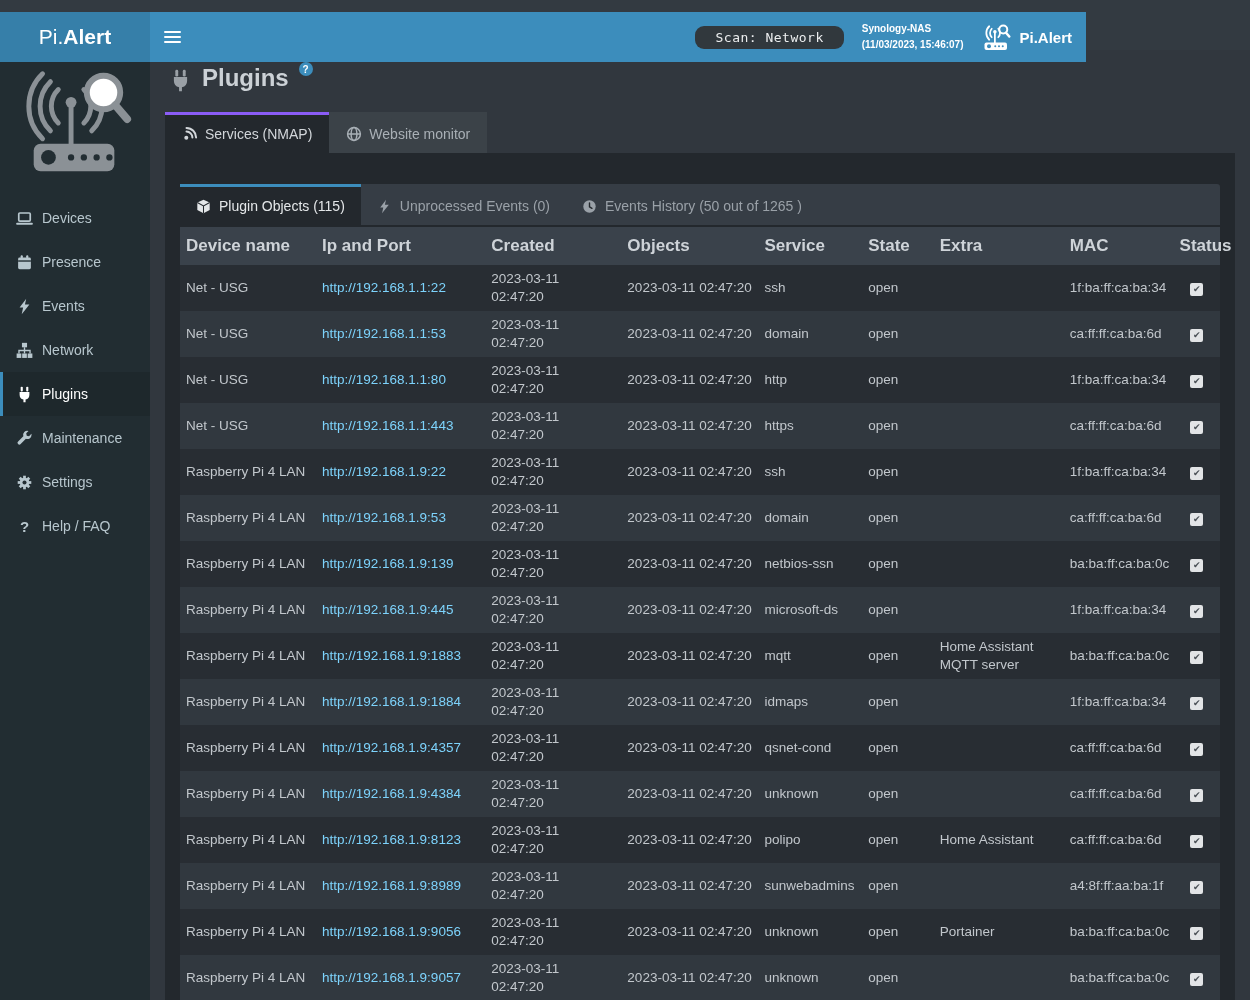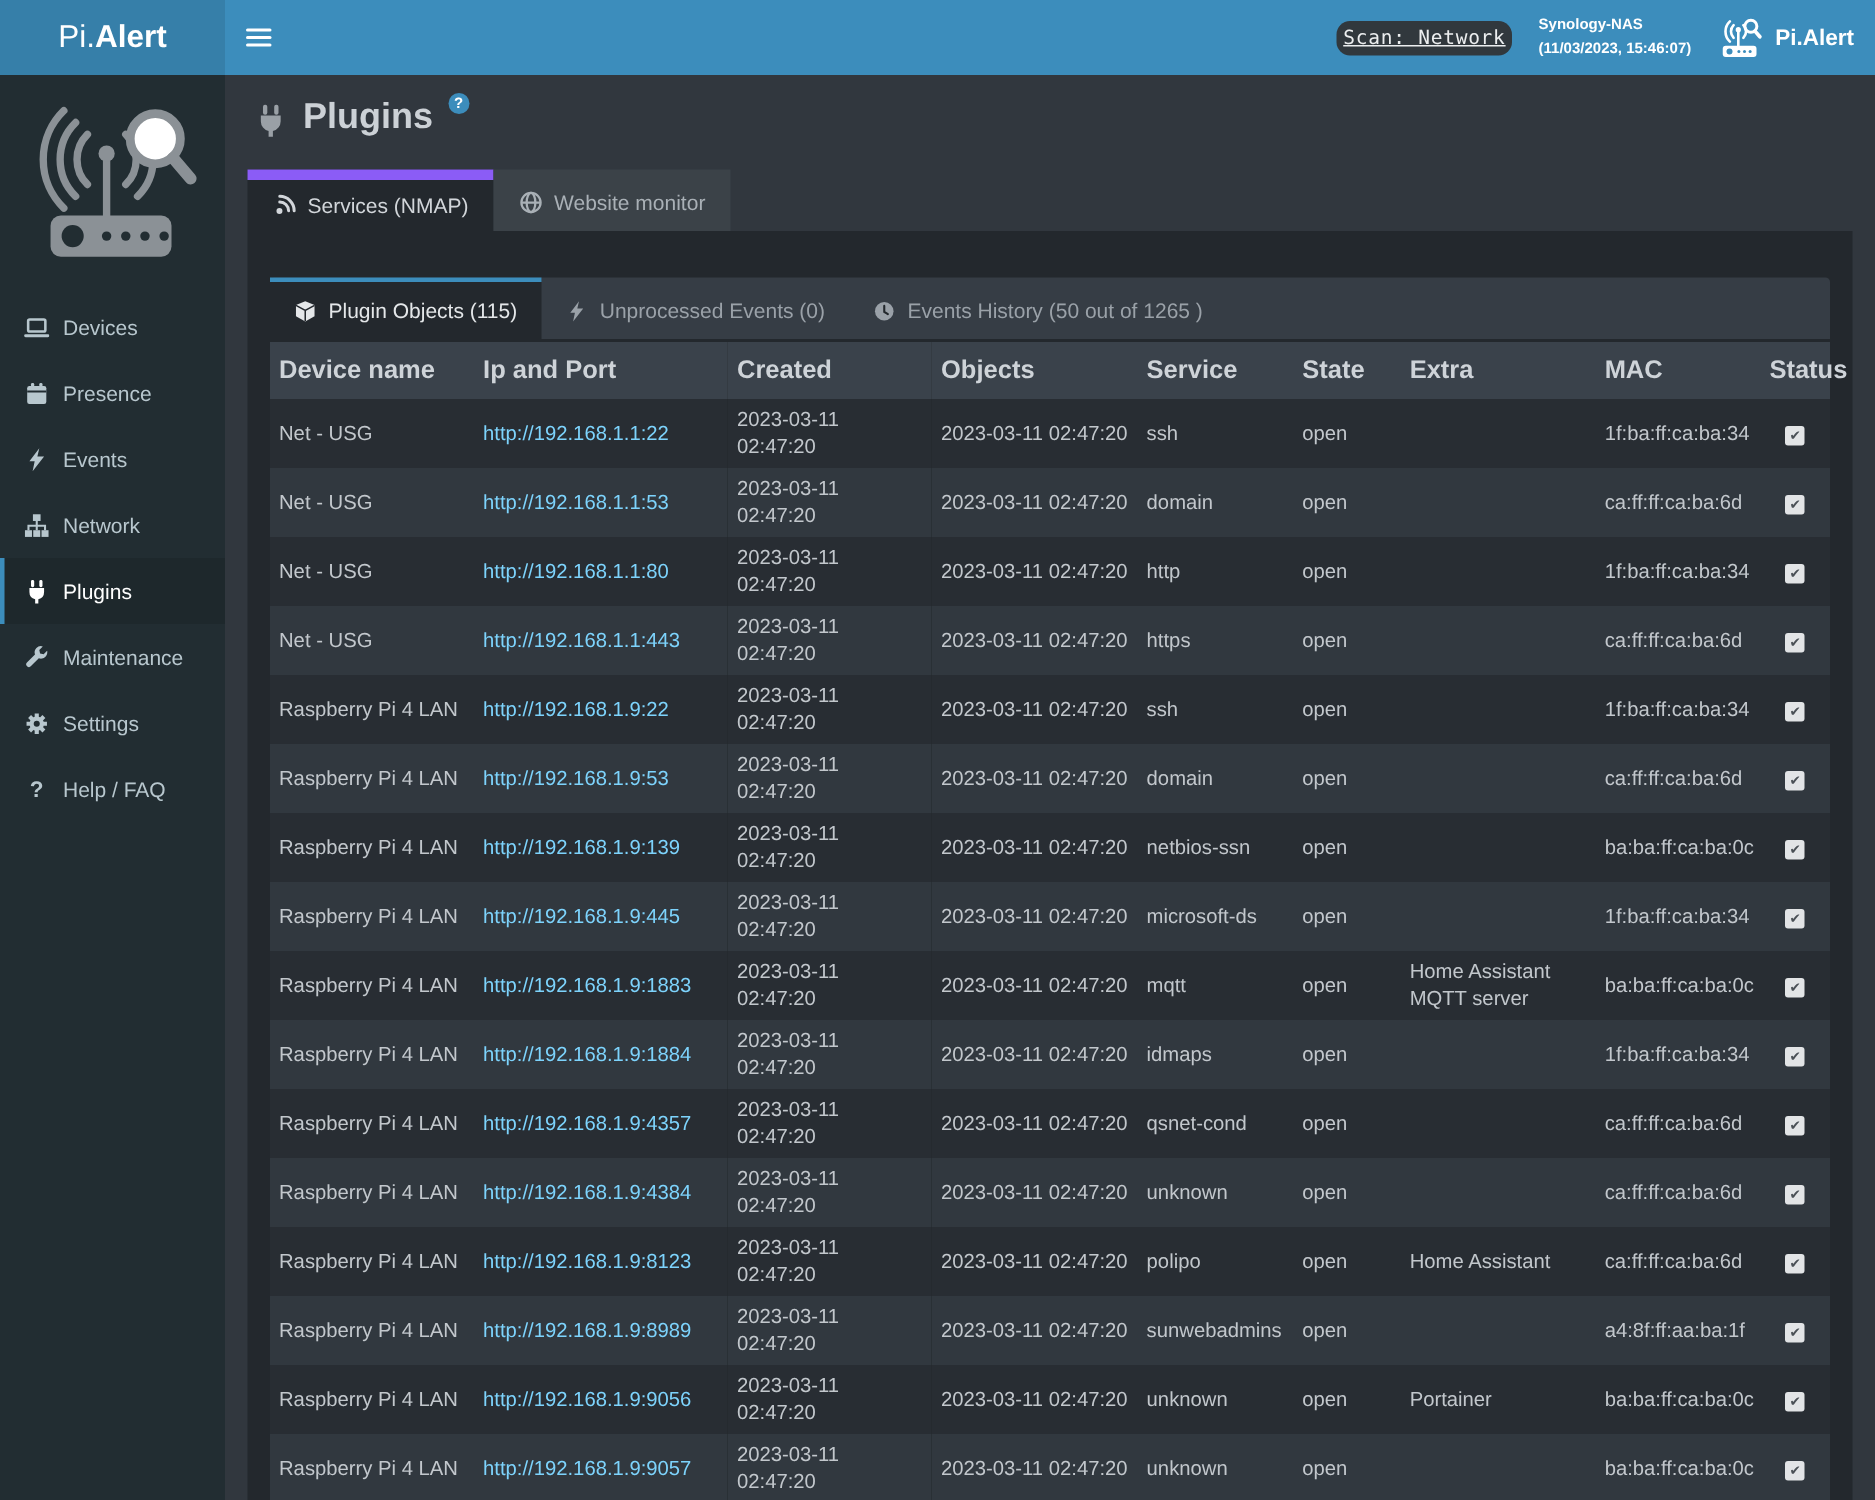--- a/index.html
+++ b/index.html
@@ -1,32 +1,32 @@
 <!DOCTYPE html>
 <html><head>
 <meta charset="utf-8">
 <style>
   * { margin:0; padding:0; box-sizing:border-box; }
   html,body { width:1250px; height:1000px; overflow:hidden; background:#333a41;
               font-family:"Liberation Sans", sans-serif; }
   .app { position:relative; width:1250px; height:1000px; }
 
   
-  .topbar { position:absolute; top:0; left:0; width:1250px; height:50px; z-index:5; }
+  .topbar { position:absolute; top:12px; left:0; width:1086px; height:50px; z-index:5; }
   .logo { position:absolute; left:0; top:0; width:150px; height:50px; background:#367fa9;
           color:#fff; font-size:21px; display:flex; align-items:center; justify-content:center; }
   .logo b { font-weight:bold; }
   .navbar { position:absolute; left:150px; top:0; right:0; height:50px; background:#3c8dbc;
             display:flex; align-items:center; }
   .hamburger { width:45px; height:50px; display:flex; flex-direction:column; gap:3px;
                align-items:center; justify-content:center; cursor:pointer; }
   .hamburger i { display:block; width:17px; height:2px; background:#fff; border-radius:1px; }
   .nav-right { margin-left:auto; display:flex; align-items:center; gap:18px; padding-right:14px; }
   .scan-badge { font-family:"DejaVu Sans Mono", monospace; font-size:13px; color:#eceeef;
-                background:#31383d; padding:4px 4px; border-radius:9px; letter-spacing:.5px;text-decoration:underline; }
+                background:#31383d; padding:4px 20px; border-radius:9px; letter-spacing:.5px; }
   .host-block { color:#fff; font-size:10px; font-weight:bold; line-height:16px; }
   .brand { display:flex; align-items:center; gap:8px; color:#fff; font-size:15px; font-weight:bold; }
 
   
   .sidebar { position:absolute; top:50px; left:0; width:150px; bottom:0; background:#222d32; }
   .side-logo { padding:16px 0 10px; display:flex; justify-content:center; }
   .menu { list-style:none; margin-top:8px; }
   .menu-item { height:44px; display:flex; align-items:center; gap:9px; padding-left:13px;
                color:#b8c7ce; font-size:14px; cursor:pointer; border-left:3px solid transparent; }
   .menu-item .mi { width:17px; height:17px; flex:0 0 17px; display:flex; align-items:center;
@@ -41,21 +41,21 @@
                 color:#ccd1d6; font-size:24px; }
   .page-title .ti { margin-top:5px; }
   .help-badge { width:14px; height:14px; border-radius:50%; background:#3c8dbc; color:#fff;
                 font-size:10px; font-weight:bold; display:inline-flex; align-items:center;
                 justify-content:center; margin-top:-2px; cursor:pointer; }
 
   .tabs-outer { display:flex; }
   .tab-o { display:flex; align-items:center; gap:7px; padding:0 17px; height:41px;
            font-size:14px; color:#a9b0b6; background:#3b4248; border-top:3px solid transparent;
            cursor:pointer; }
-  .tab-o.active { background:#23282d; border-top:7px solid #8b5cf6; color:#d2d6da; }
+  .tab-o.active { background:#23282d; border-top:3px solid #8b5cf6; color:#d2d6da; }
 
   .panel { background:#23282d; min-height:900px; padding:31px 15px 15px; }
 
   .tabs-inner { display:flex; background:#363d45; border-radius:3px 3px 0 0; }
   .tab-i { display:flex; align-items:center; gap:8px; padding:0 16px; height:41px; font-size:14px;
            color:#9aa1a8; border-top:3px solid transparent; cursor:pointer; white-space:nowrap; }
   .tab-i.active { background:#23282d; border-top:3px solid #3c8dbc; color:#e4e7e9; }
 
   table.data { width:100%; border-collapse:collapse; margin-top:2px; table-layout:fixed; }
   th { background:#3a424b; color:#ced3d8; font-size:17px; font-weight:bold; text-align:left;

